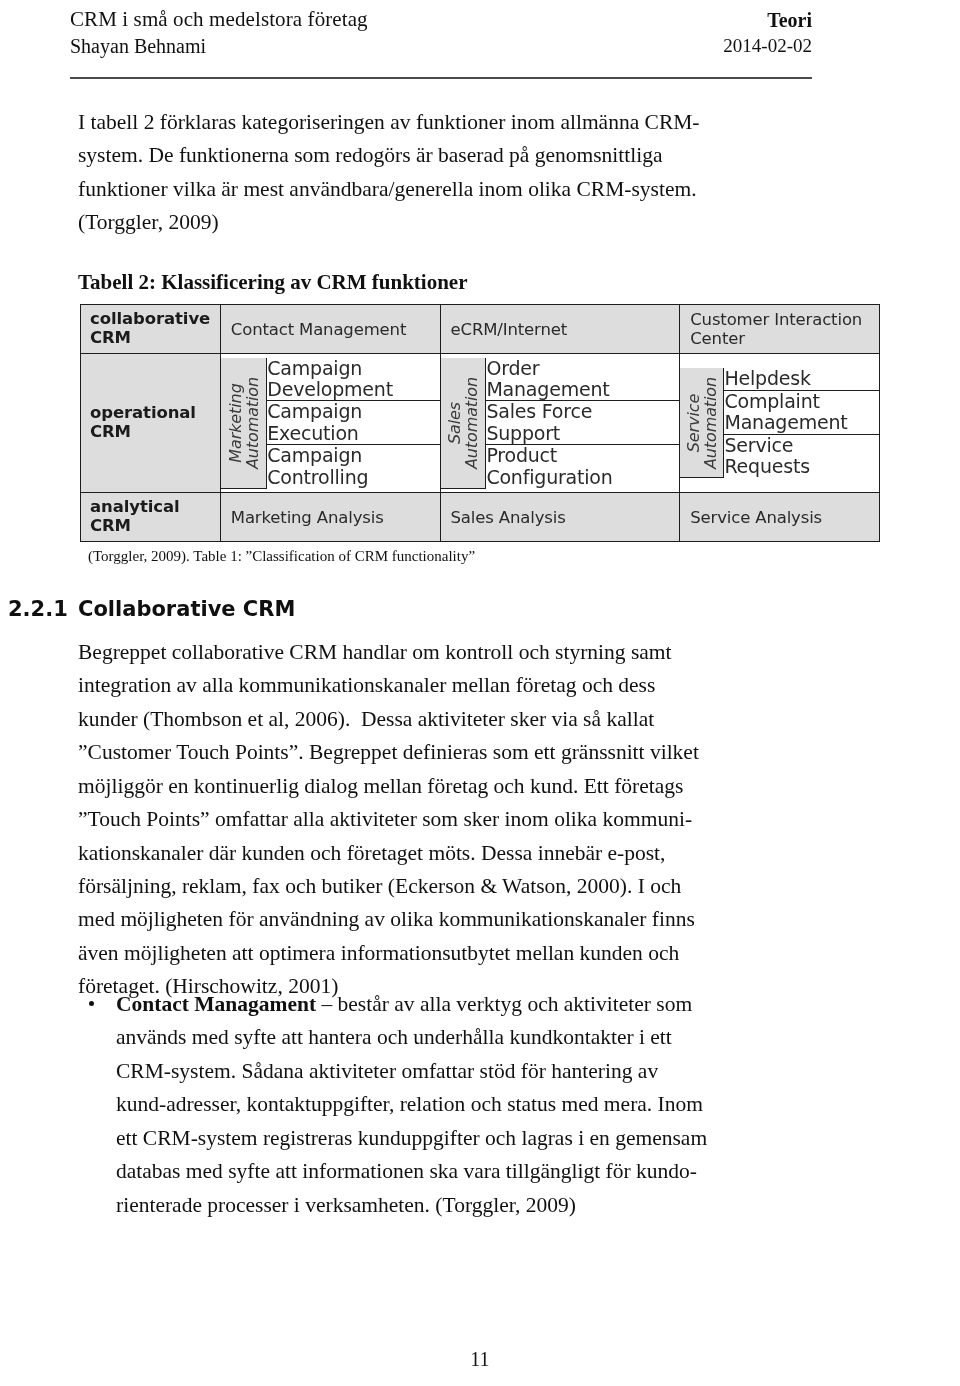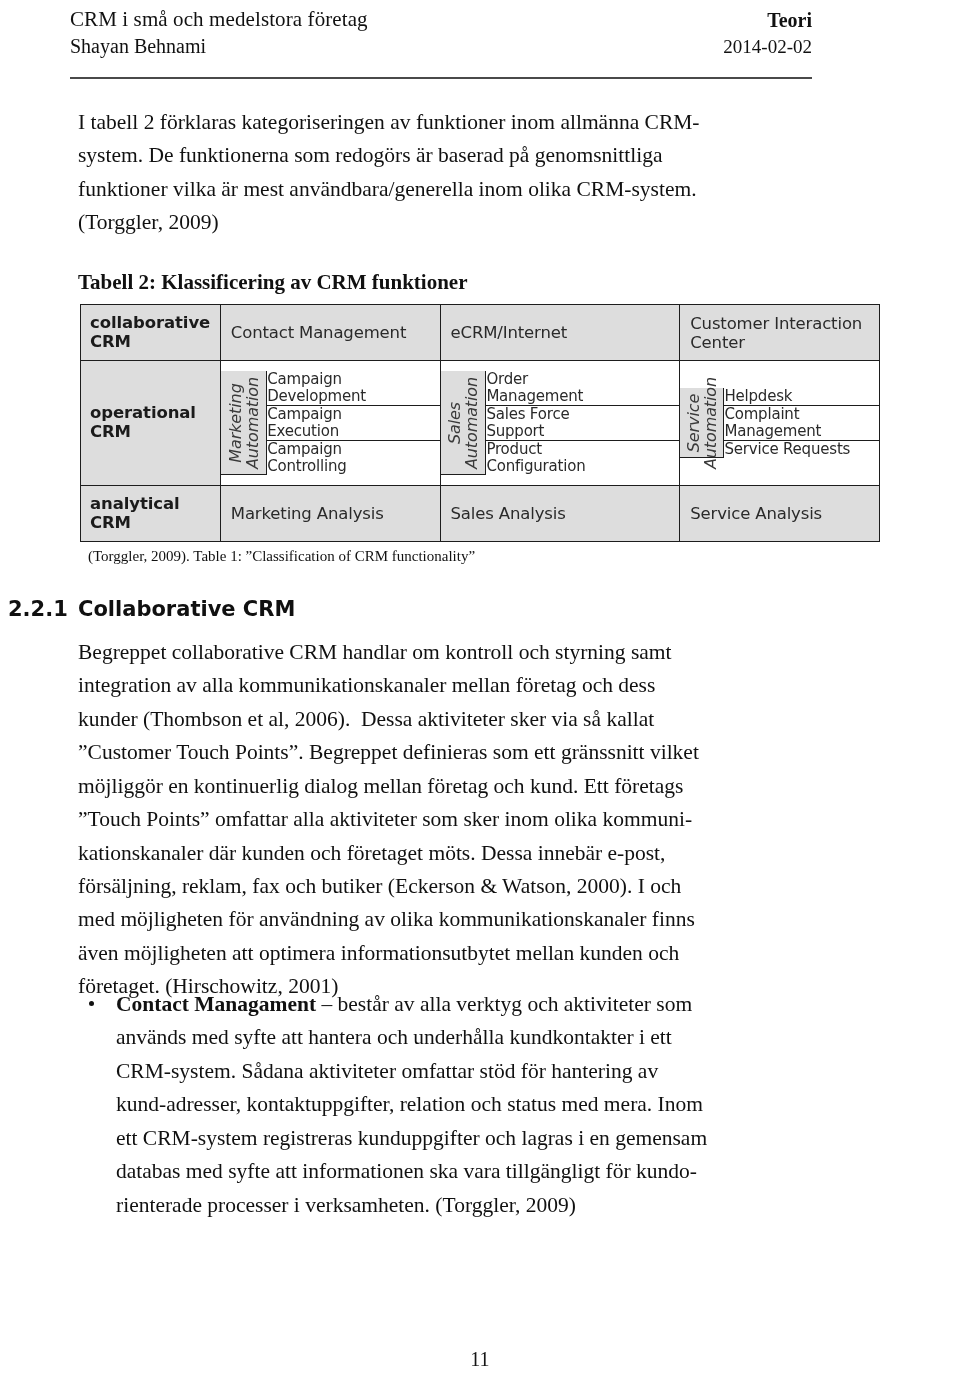--- a/index.html
+++ b/index.html
@@ -19,21 +19,21 @@
   
   .page-header {
     position: absolute;
     left: 70px;
     top: 6px;
     width: 742px;
   }
   .hdr-row {
     display: flex;
     justify-content: space-between;
-    align-items: flex-end;
+    align-items: center;
     line-height: 1.30;
   }
   .hdr-left-title {
     font-size: 21px;
     letter-spacing: 0.1px;
   }
   .hdr-right-section {
     font-size: 20px;
     font-weight: bold;
   }
@@ -108,21 +108,21 @@
     padding: 4px 0 4px 9px;
     letter-spacing: -0.1px;
   }
   .group-head {
     font-size: 16.5px;
     color: #2a2a2a;
     padding: 4px 0 4px 10px;
     letter-spacing: -0.15px;
   }
   .leaf {
-    font-size: 15px;
+    font-size: 19px;
     line-height: 1.13;
     color: #2a2a2a;
     padding: 5px 0 5px 9px;
     letter-spacing: -0.2px;
     margin-top: 16px;
   }
   .rot-cell {
     background: #dddddd;
     position: relative;
   }

